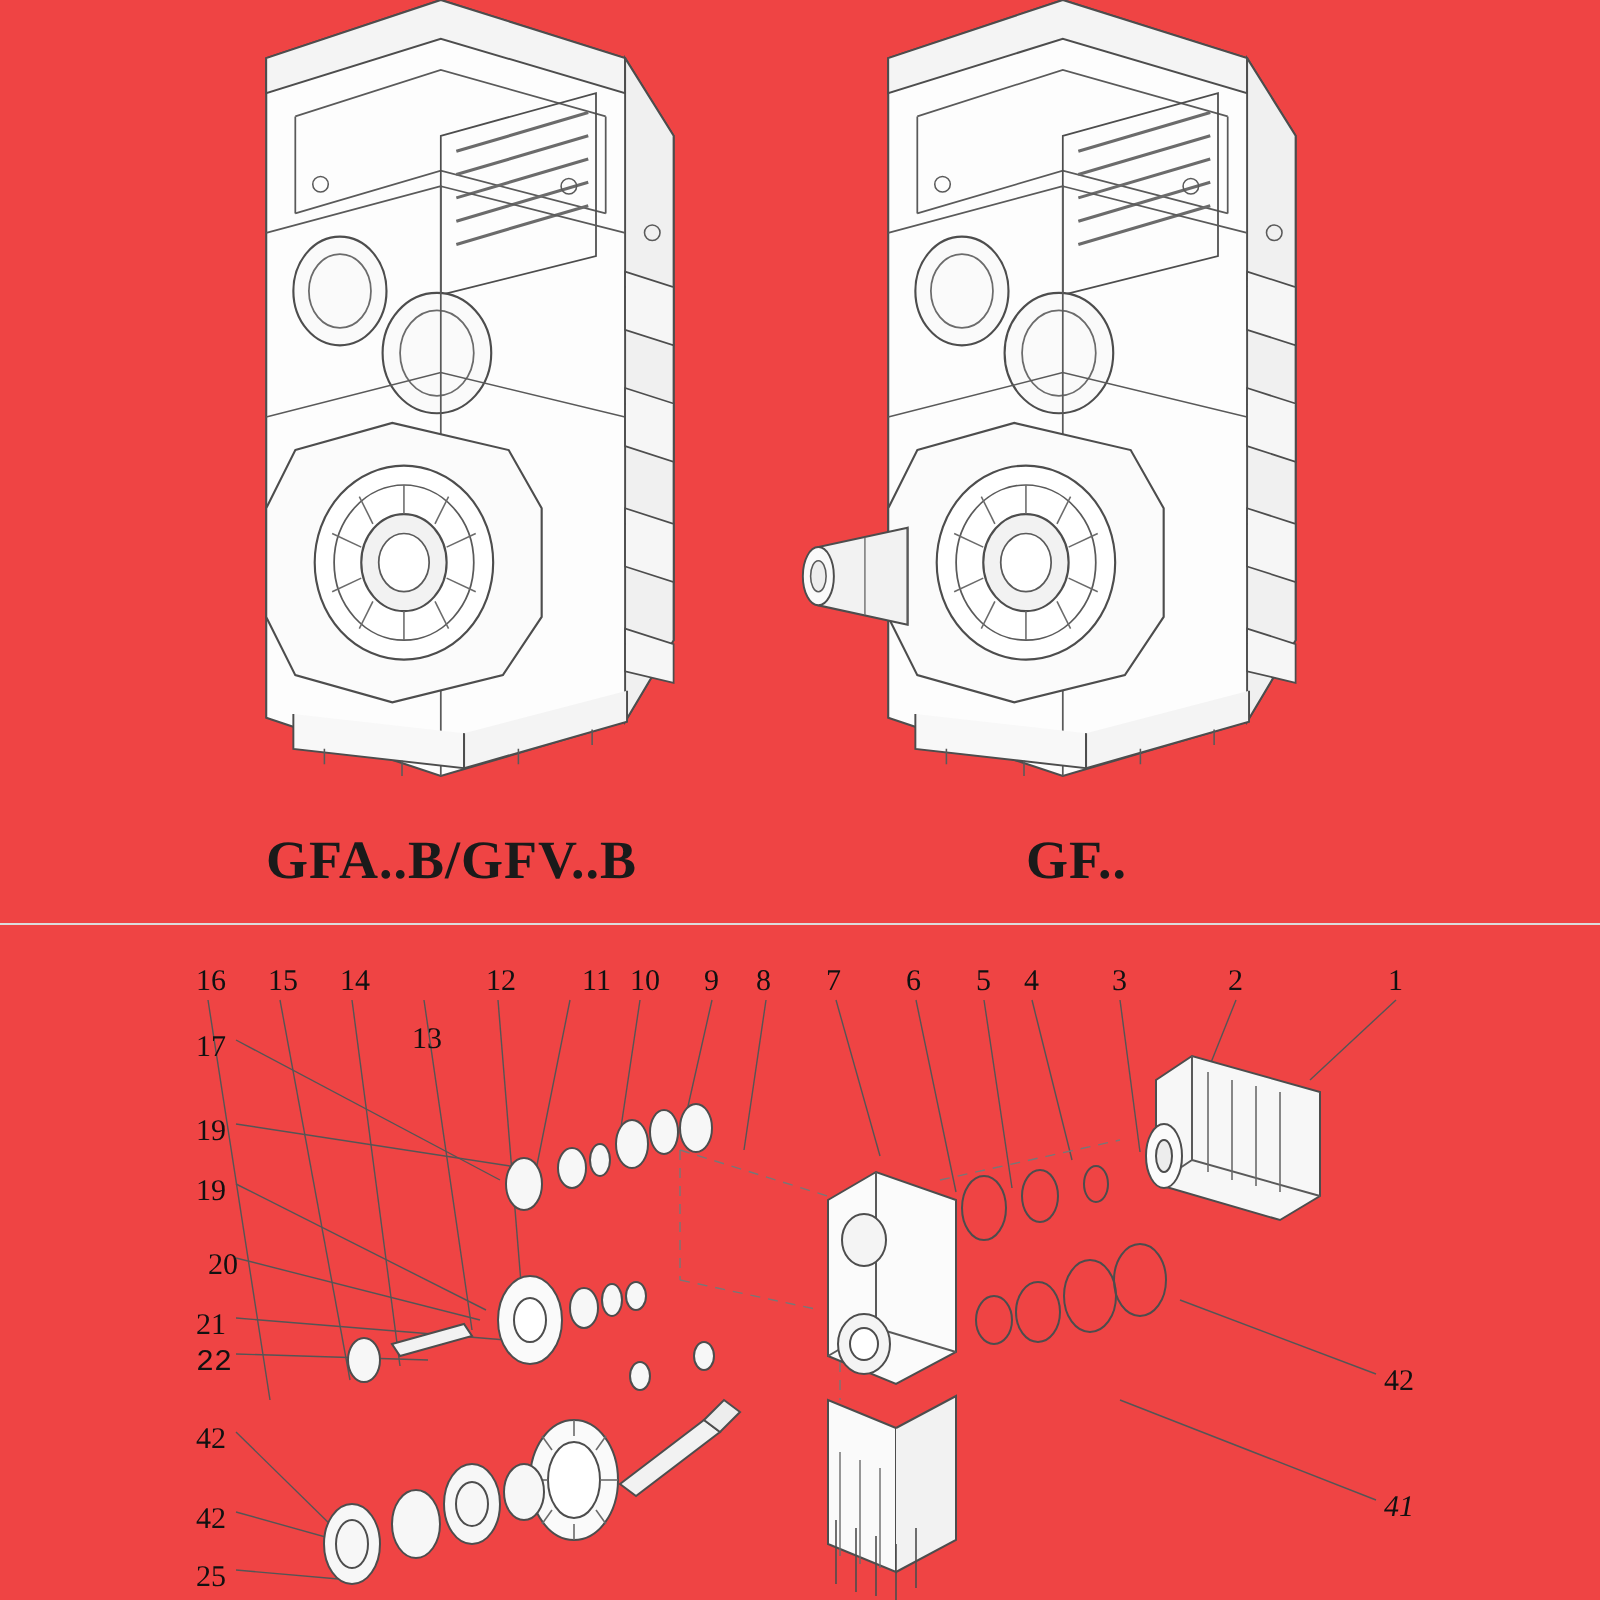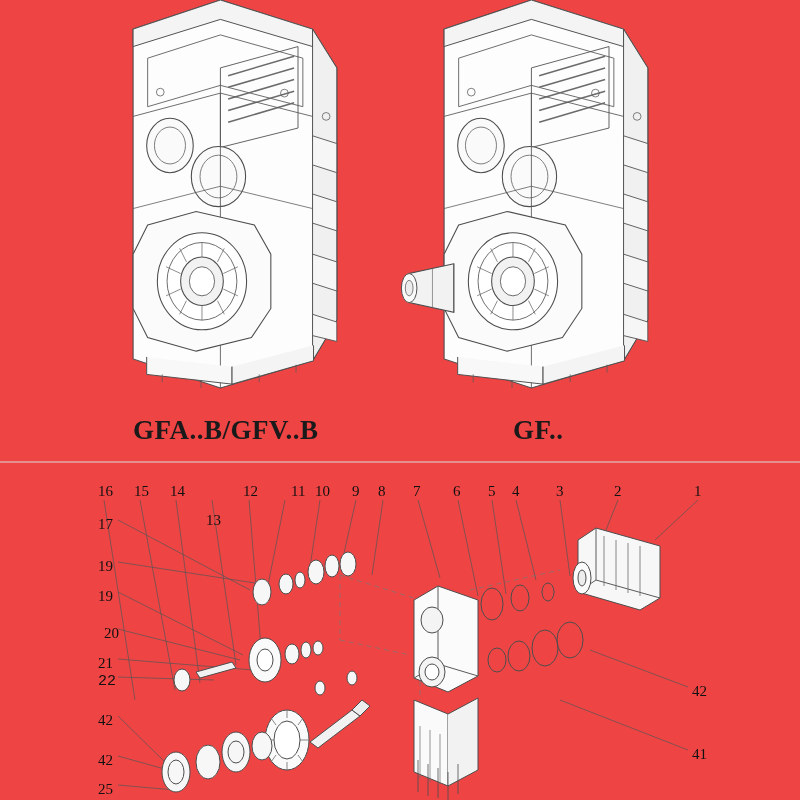--- a/index.html
+++ b/index.html
@@ -284,16 +284,16 @@
       <div class="callout" style="left: 98px; top: 516px;">17</div>
       <div class="callout" style="left: 98px; top: 558px;">19</div>
       <div class="callout" style="left: 98px; top: 588px;">19</div>
       <div class="callout" style="left: 104px; top: 625px;">20</div>
       <div class="callout" style="left: 98px; top: 655px;">21</div>
       <div class="callout" style="left: 98px; top: 673px; font-family: Liberation Mono, monospace;">22</div>
       <div class="callout" style="left: 98px; top: 712px;">42</div>
       <div class="callout" style="left: 98px; top: 752px;">42</div>
       <div class="callout" style="left: 98px; top: 781px;">25</div>
       <div class="callout" style="left: 692px; top: 683px; text-align: right;">42</div>
-      <div class="callout" style="left: 692px; top: 746px;">41</div>
+      <div class="callout" style="left: 692px; top: 746px; font-style: italic;">41</div>
     </div>
 
 </div>
 
 </body></html>

